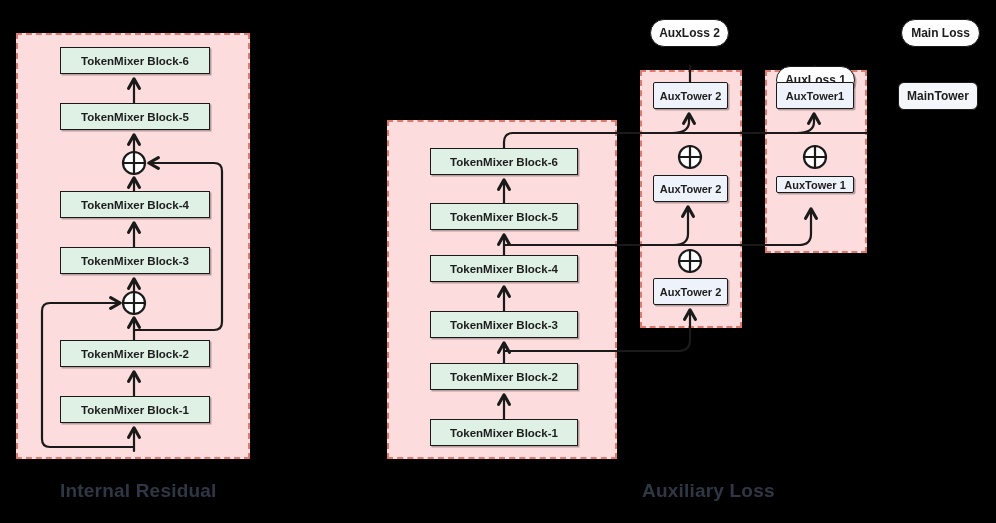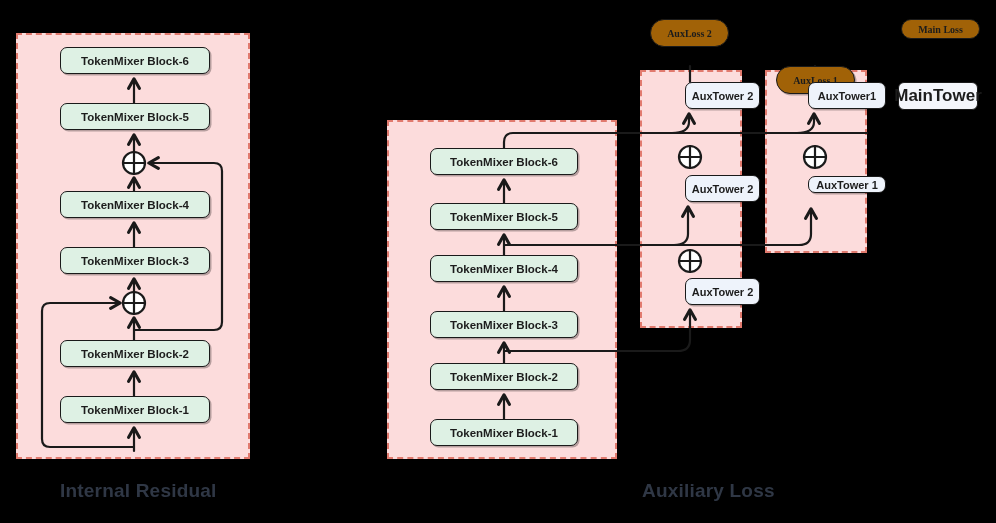--- a/index.html
+++ b/index.html
@@ -3,24 +3,24 @@
 <meta charset="utf-8">
 <style>
   html,body{margin:0;padding:0;background:#000;}
   #stage{position:relative;width:996px;height:523px;background:#000;overflow:hidden;
          font-family:"Liberation Sans","DejaVu Sans",sans-serif;}
   .region{position:absolute;background:#fcdcdc;border:2px dashed #e17a6e;box-sizing:border-box;}
   #wires{position:absolute;left:0;top:0;width:996px;height:523px;z-index:2;}
   .node{position:absolute;z-index:3;display:flex;align-items:center;justify-content:center;
         box-sizing:border-box;border:1.8px solid #1a1a1a;font-weight:bold;color:#1c1c1c;
         box-shadow:1.5px 1.5px 0 rgba(0,0,0,0.28);}
-  .block{background:#def1e4;border-radius:7px;font-size:11.5px;}
-  .tower{background:#eef3fb;border-radius:7px;font-size:11px;margin-left:32px;}
-  .maintower{background:#f4f6fb;border-radius:6px;font-size:17px;}
-  .pill{background:#a16207;border-radius:14px;font-size:10px;font-family:Liberation Serif, serif;}
+  .block{background:#def1e4;border-radius:0;font-size:11.5px;}
+  .tower{background:#eef3fb;border-radius:2px;font-size:11px;}
+  .maintower{background:#f4f6fb;border-radius:6px;font-size:12px;}
+  .pill{background:#ffffff;border-radius:14px;font-size:12px;}
   .caption{position:absolute;z-index:3;color:#2f3745;font-size:19px;font-weight:bold;letter-spacing:0.2px;}
 </style>
 </head>
 <body>
 
 <div id="stage">
 
   <div class="region" style="left:16px;top:33px;width:234px;height:426px;z-index:1;"></div>
   <div class="region" style="left:387px;top:120px;width:230px;height:339px;z-index:1;"></div>
   <div class="region" style="left:640px;top:70px;width:102px;height:258px;z-index:1;"></div>
@@ -105,19 +105,19 @@
 
   <div class="node pill" style="left:650px;top:19px;width:79px;height:28px;">AuxLoss 2</div>
   <div class="node tower" style="left:653px;top:82px;width:75px;height:27px;">AuxTower 2</div>
   <div class="node tower" style="left:653px;top:175px;width:75px;height:27px;">AuxTower 2</div>
   <div class="node tower" style="left:653px;top:278px;width:75px;height:27px;">AuxTower 2</div>
 
   <div class="node pill" style="left:776px;top:19px;width:79px;height:28px;margin-top:47px;">AuxLoss 1</div>
   <div class="node tower" style="left:776px;top:82px;width:78px;height:27px;text-align:center;">AuxTower1</div>
   <div class="node tower" style="left:776px;top:176px;width:78px;height:17px;">AuxTower 1</div>
 
-  <div class="node pill" style="left:901px;top:19px;width:79px;height:20px;">Main Loss</div>
+  <div class="node pill" style="left:901px;top:19px;width:79px;height:28px;">Main Loss</div>
   <div class="node maintower" style="left:898px;top:82px;width:80px;height:28px;">MainTower</div>
 
   <div class="caption" style="left:60px;top:480px;">Internal Residual</div>
   <div class="caption" style="left:642px;top:480px;">Auxiliary Loss</div>
 
 </div>
 
 </body></html>

